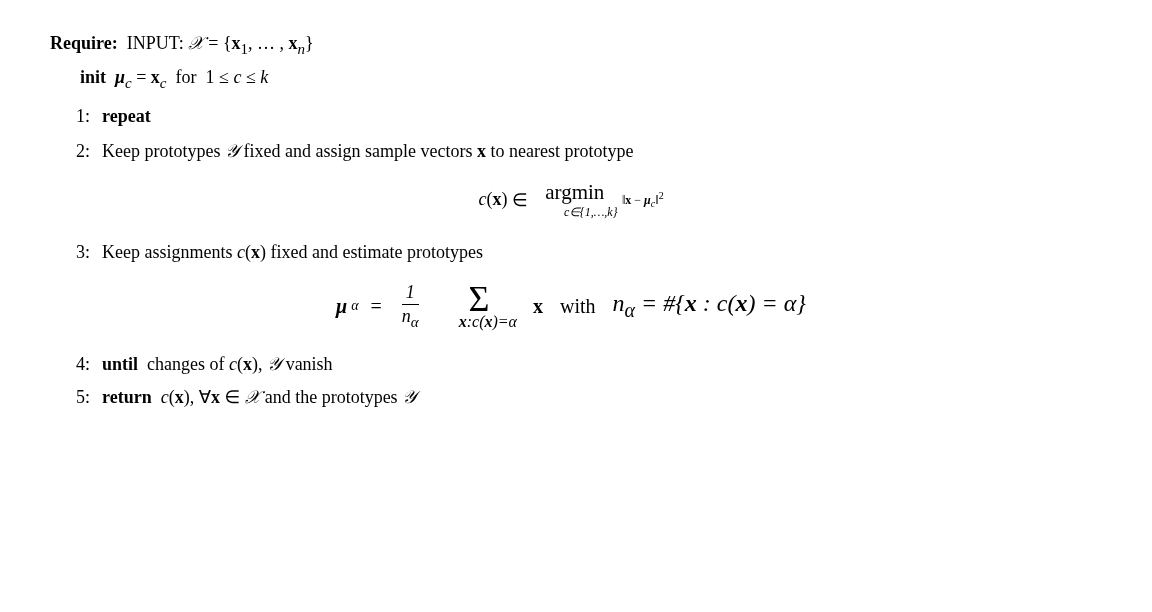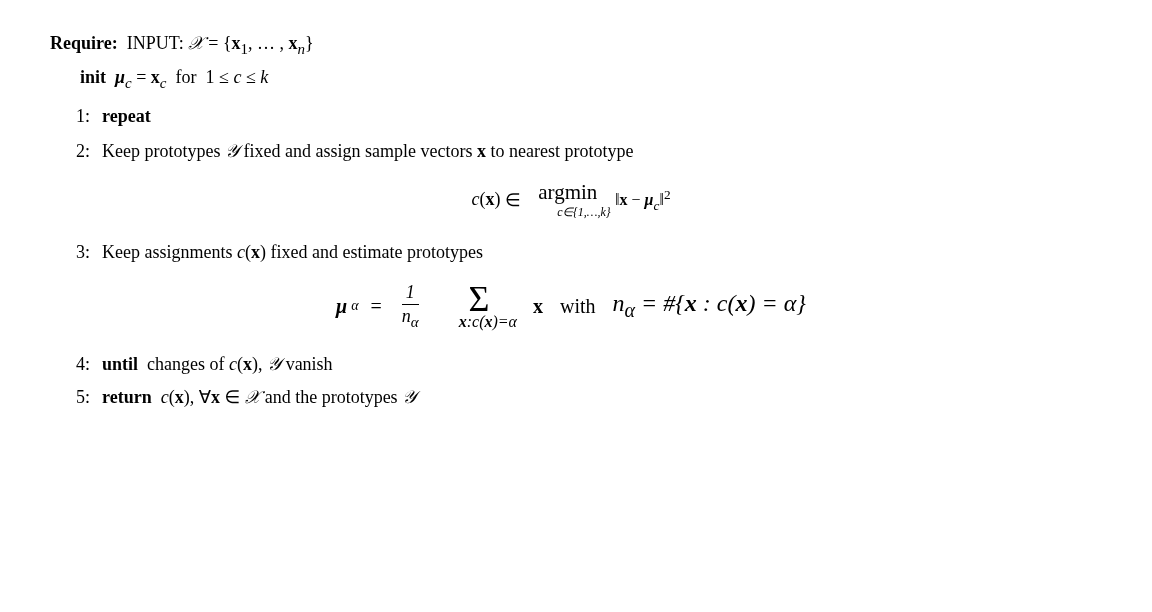--- a/index.html
+++ b/index.html
@@ -133,21 +133,21 @@
   </div>
 
   <div class="math-display">
     <span style="font-style:italic;">c</span><span>(</span><strong>x</strong><span>)</span>
     &nbsp;∈&nbsp;
     <span class="vertical-stack">
       <span style="font-style:normal; font-size:21px;">argmin</span>
       <span style="font-size:12px; font-style:italic;margin-left:32px;"><em>c</em>∈{1,…,<em>k</em>}</span>
     </span>
     &nbsp;
-    <span style="font-size:16px;">
+    <span style="font-size:12px;">
       ‖<strong>x</strong> − <strong><em>μ</em></strong><sub><em>c</em></sub>‖<sup>2</sup>
     </span>
   </div>
 
   <div class="algorithm-step">
     <span class="step-number">3:</span>
     <span class="step-content">
       Keep assignments <em>c</em>(<strong>x</strong>) fixed and estimate prototypes
     </span>
   </div>

